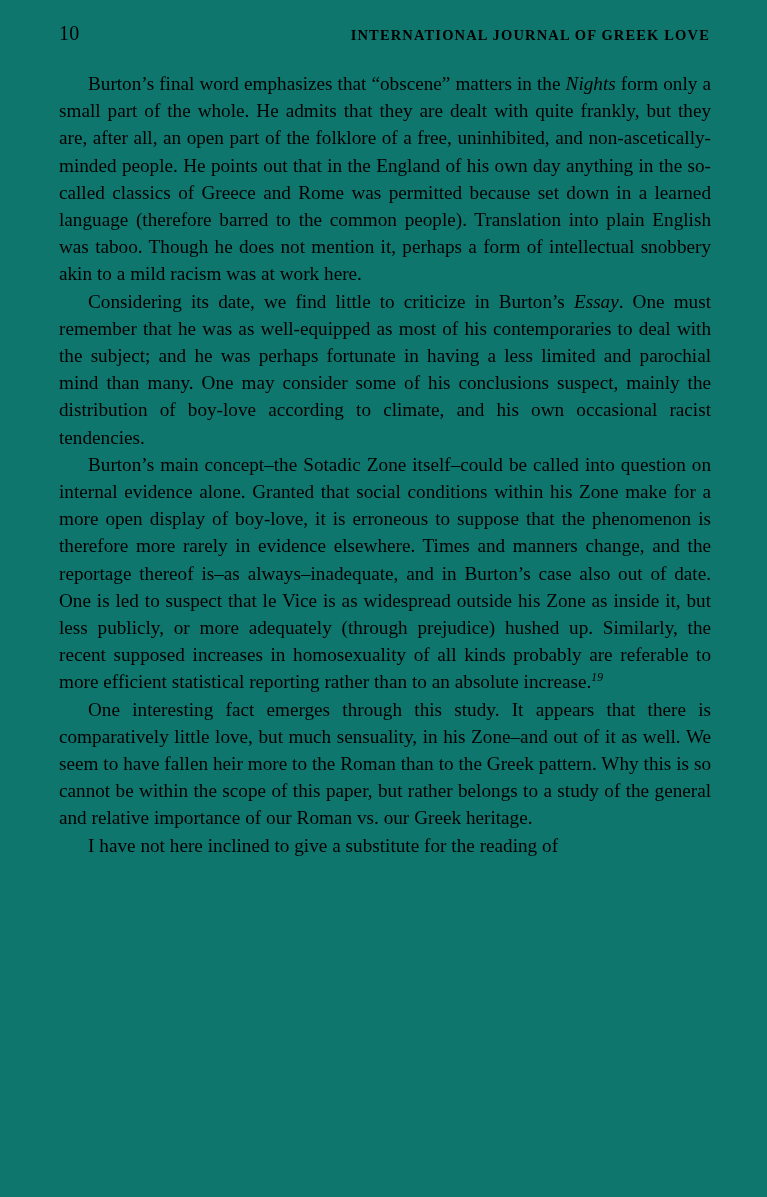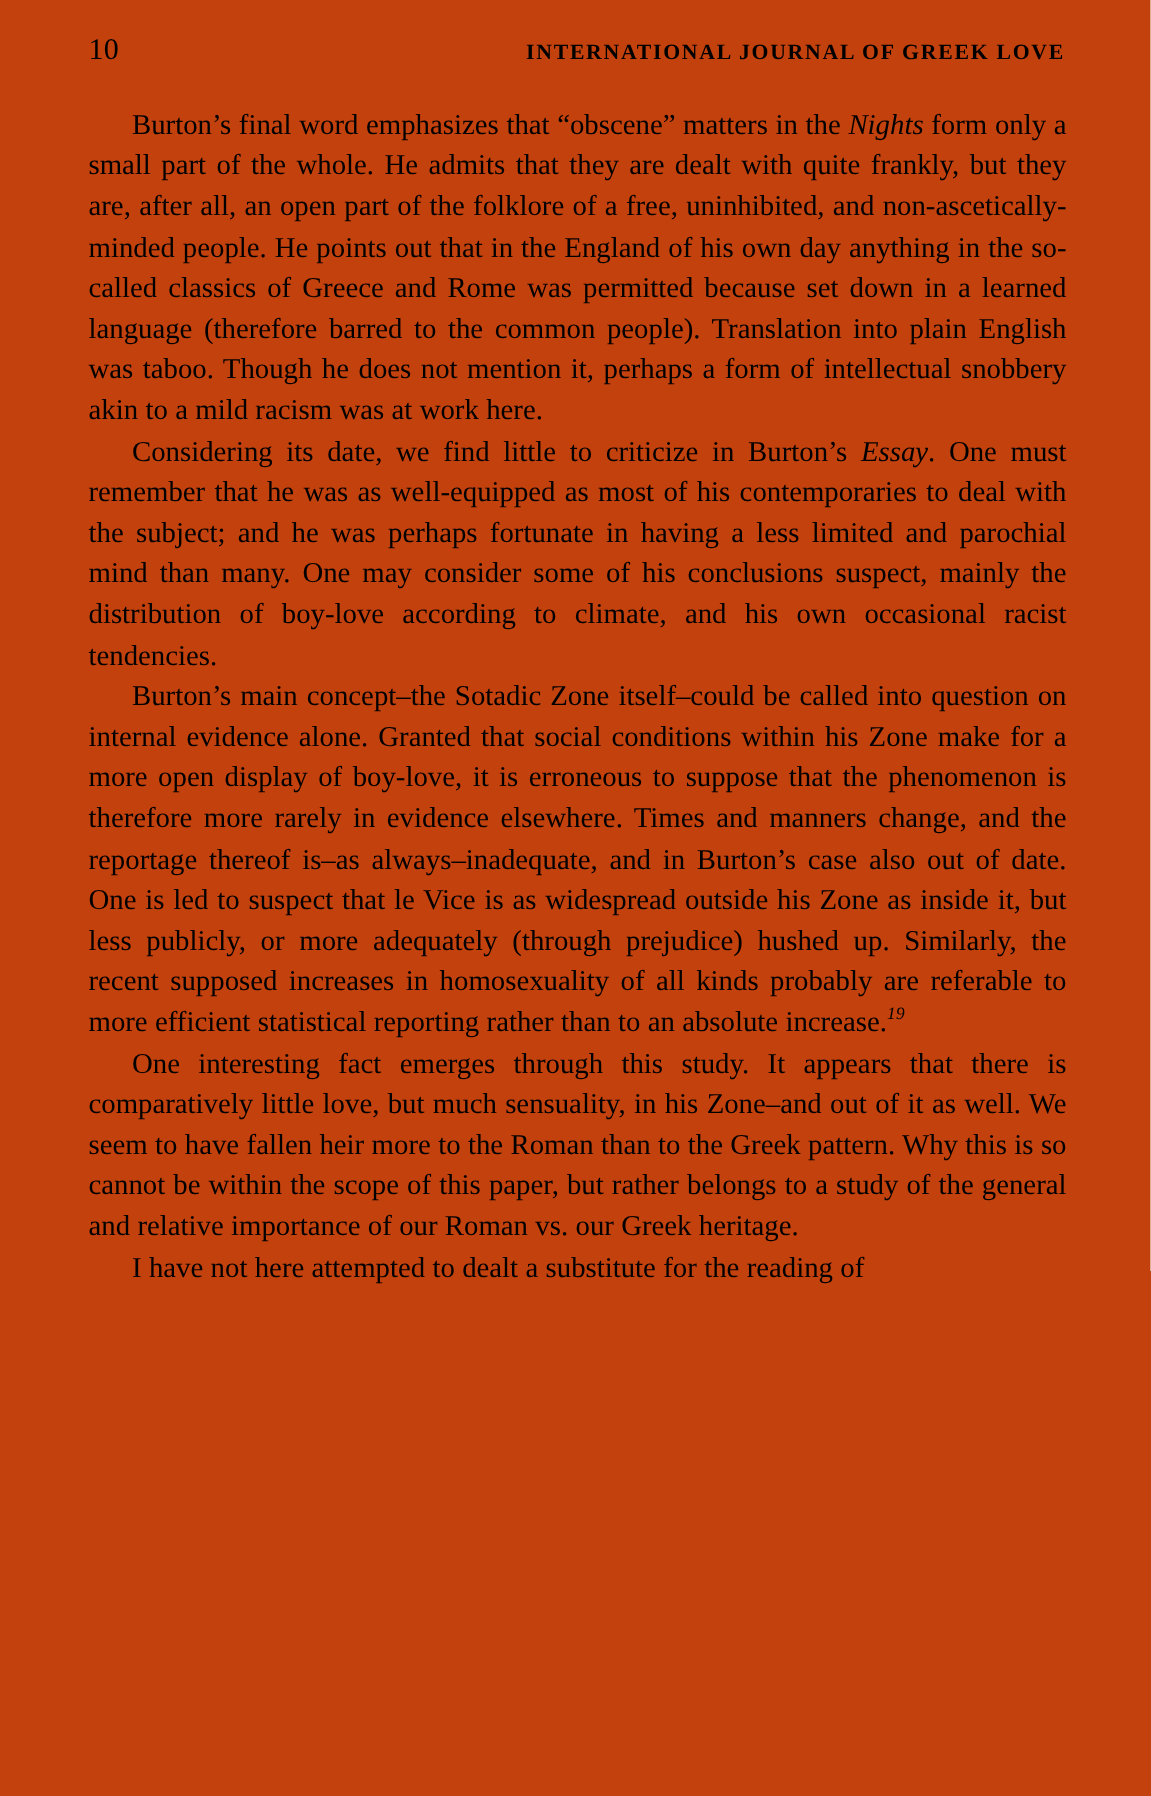--- a/index.html
+++ b/index.html
@@ -77,28 +77,28 @@
     font-size: 11.5px;
     vertical-align: super;
     line-height: 0;
     letter-spacing: 0.3px;
     font-style: italic;
   }
 </style>
 </head>
 <body>
 
-<div class="page" style="background: #c2410c; color: rgb(0, 0, 0);">
+<div class="page" style="background: #0f766e; color: rgb(0, 0, 0);">
 
   <div class="runhead">
     <span class="folio">10</span>
     <span class="journal-title">INTERNATIONAL JOURNAL OF GREEK LOVE</span>
   </div>
 
   <div class="textblock">
       <p class="para">Burton’s final word emphasizes that “obscene” matters in the <i>Nights</i> form only a small part of the whole. He admits that they are dealt with quite frankly, but they are, after all, an open part of the folklore of a free, uninhibited, and non-ascetically-minded people. He points out that in the England of his own day anything in the so-called classics of Greece and Rome was permitted because set down in a learned language (therefore barred to the common people). Translation into plain English was taboo. Though he does not mention it, perhaps a form of intellectual snobbery akin to a mild racism was at work here.</p>
       <p class="para">Considering its date, we find little to criticize in Burton’s <i>Essay</i>. One must remember that he was as well-equipped as most of his contemporaries to deal with the subject; and he was perhaps fortunate in having a less limited and parochial mind than many. One may consider some of his conclusions suspect, mainly the distribution of boy-love according to climate, and his own occasional racist tendencies.</p>
       <p class="para">Burton’s main concept–the Sotadic Zone itself–could be called into question on internal evidence alone. Granted that social conditions within his Zone make for a more open display of boy-love, it is erroneous to suppose that the phenomenon is therefore more rarely in evidence elsewhere. Times and manners change, and the reportage thereof is–as always–inadequate, and in Burton’s case also out of date. One is led to suspect that le Vice is as widespread outside his Zone as inside it, but less publicly, or more adequately (through prejudice) hushed up. Similarly, the recent supposed increases in homosexuality of all kinds probably are referable to more efficient statistical reporting rather than to an absolute increase.<sup class="fn">19</sup></p>
       <p class="para">One interesting fact emerges through this study. It appears that there is comparatively little love, but much sensuality, in his Zone–and out of it as well. We seem to have fallen heir more to the Roman than to the Greek pattern. Why this is so cannot be within the scope of this paper, but rather belongs to a study of the general and relative importance of our Roman vs. our Greek heritage.</p>
-      <p class="para lastflush">I have not here attempted to dealt a substitute for the reading of</p>
+      <p class="para lastflush">I have not here inclined to give a substitute for the reading of</p>
     </div>
 
 </div>
 
 </body></html>

